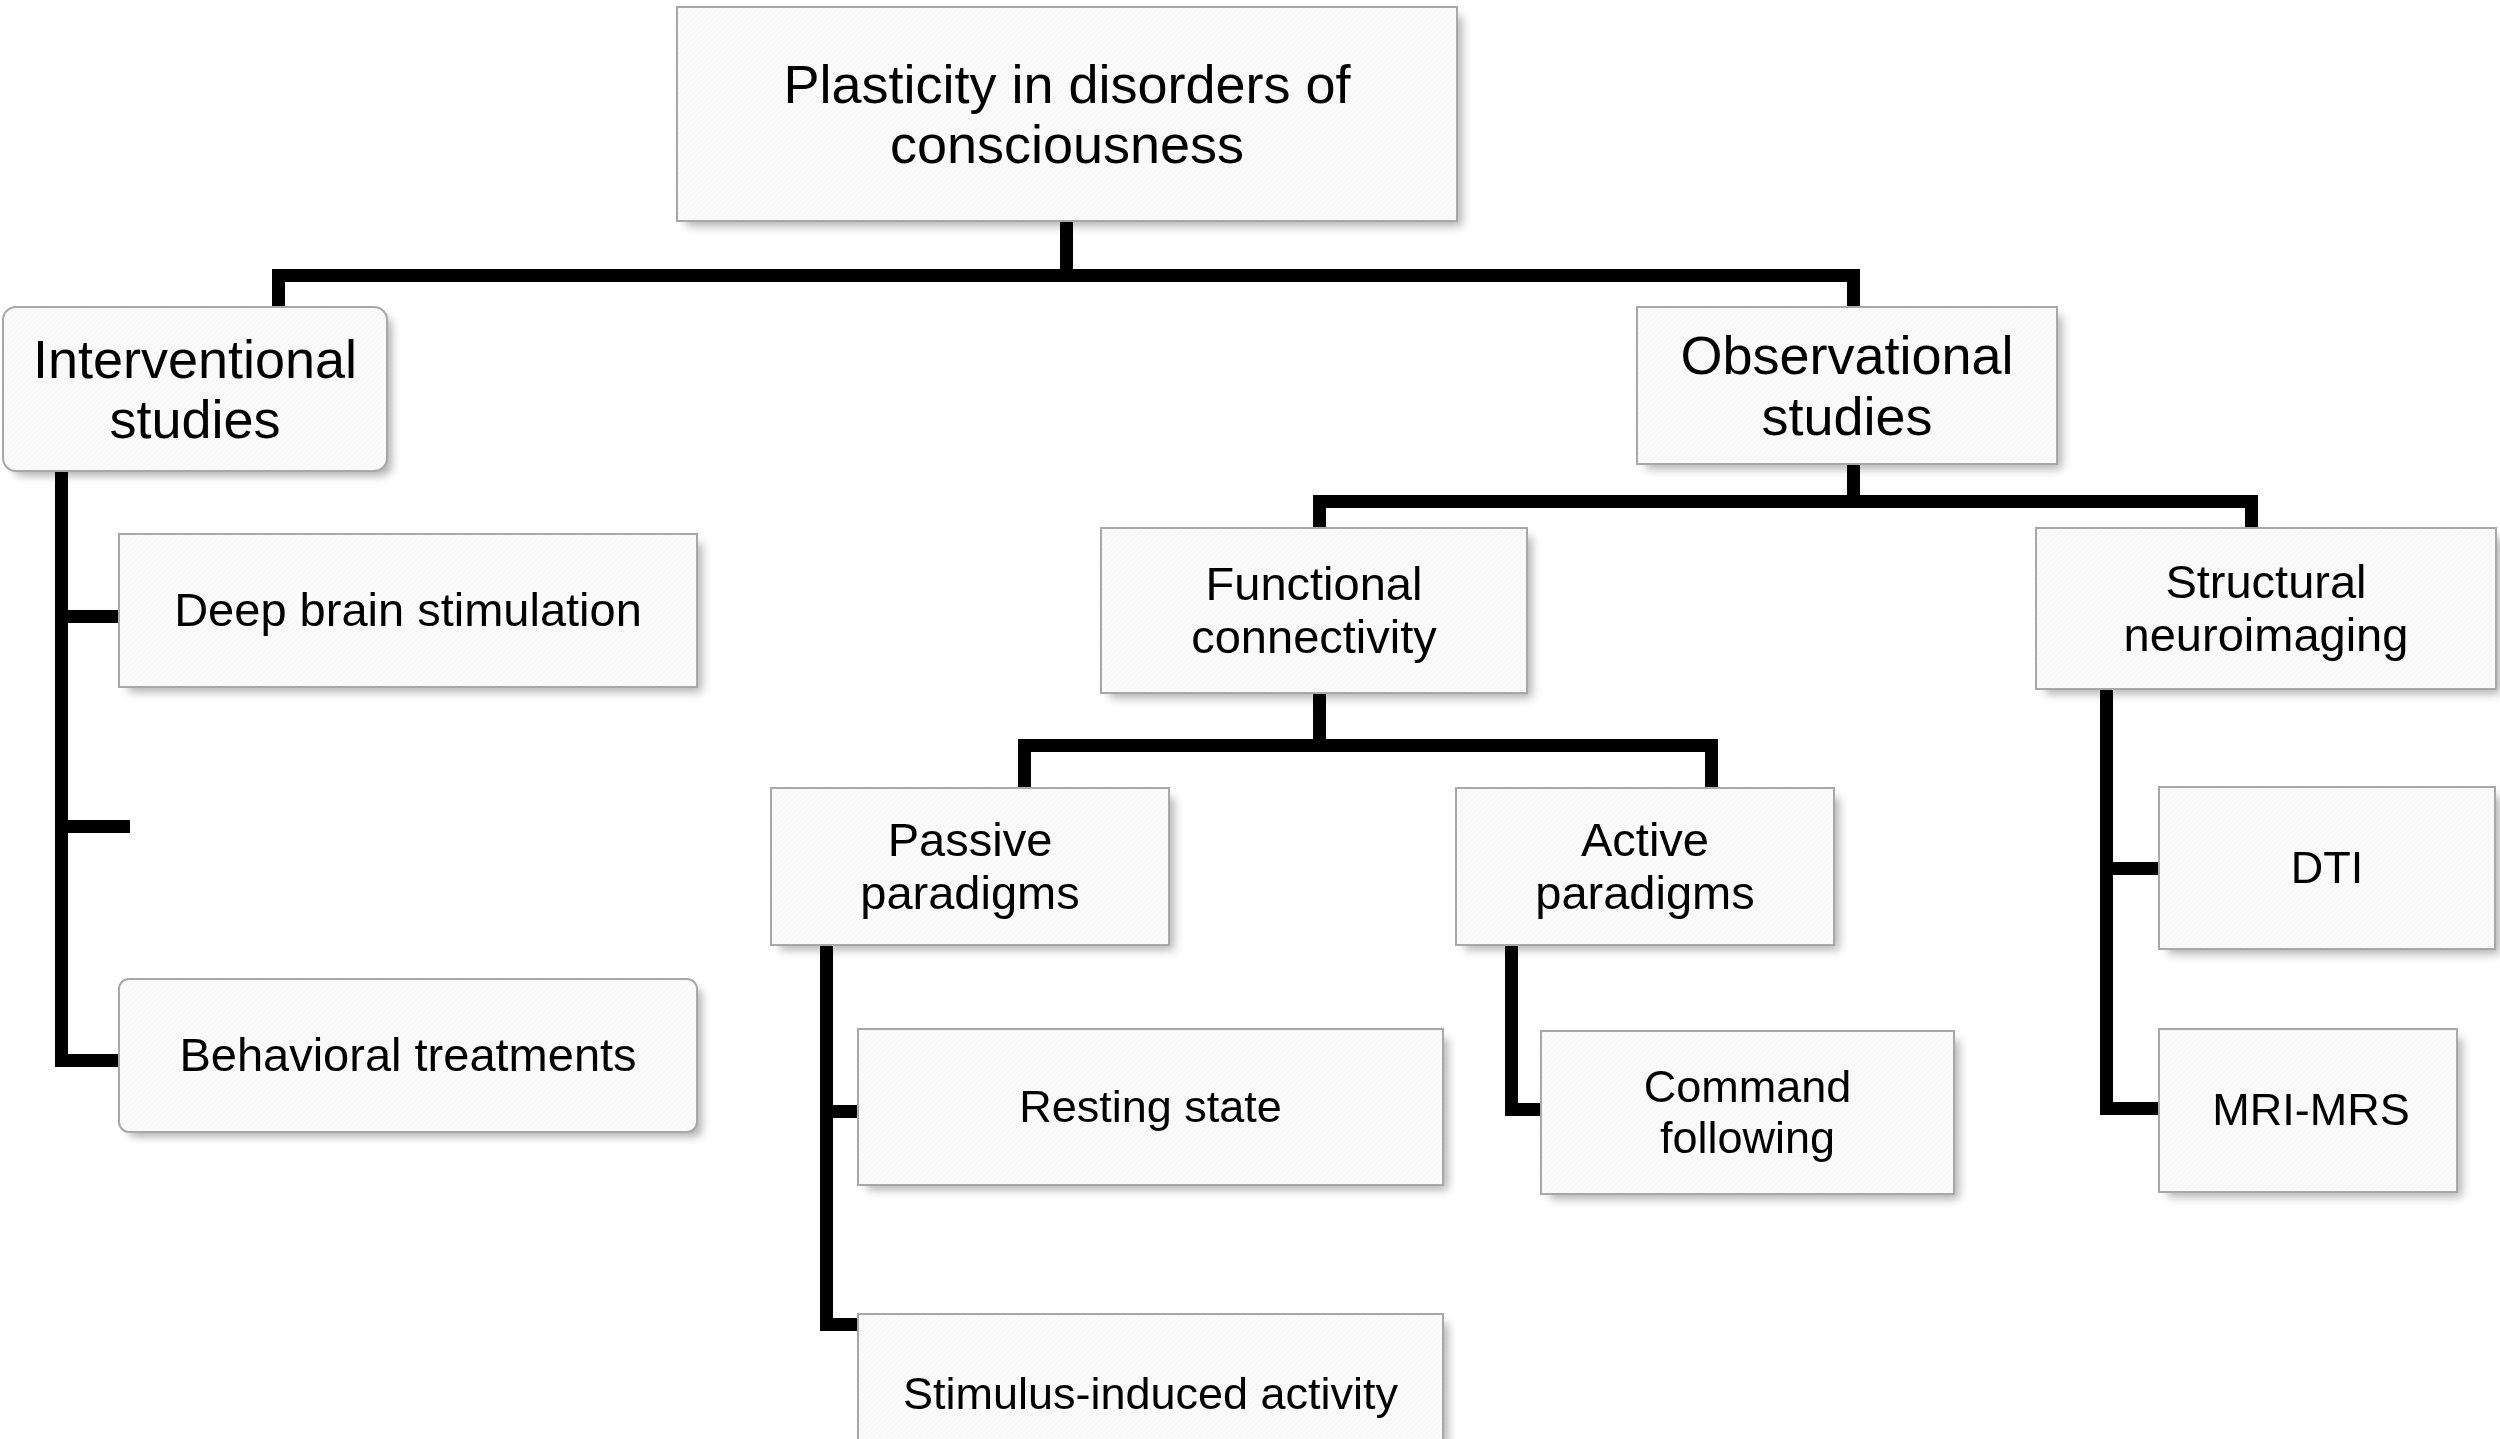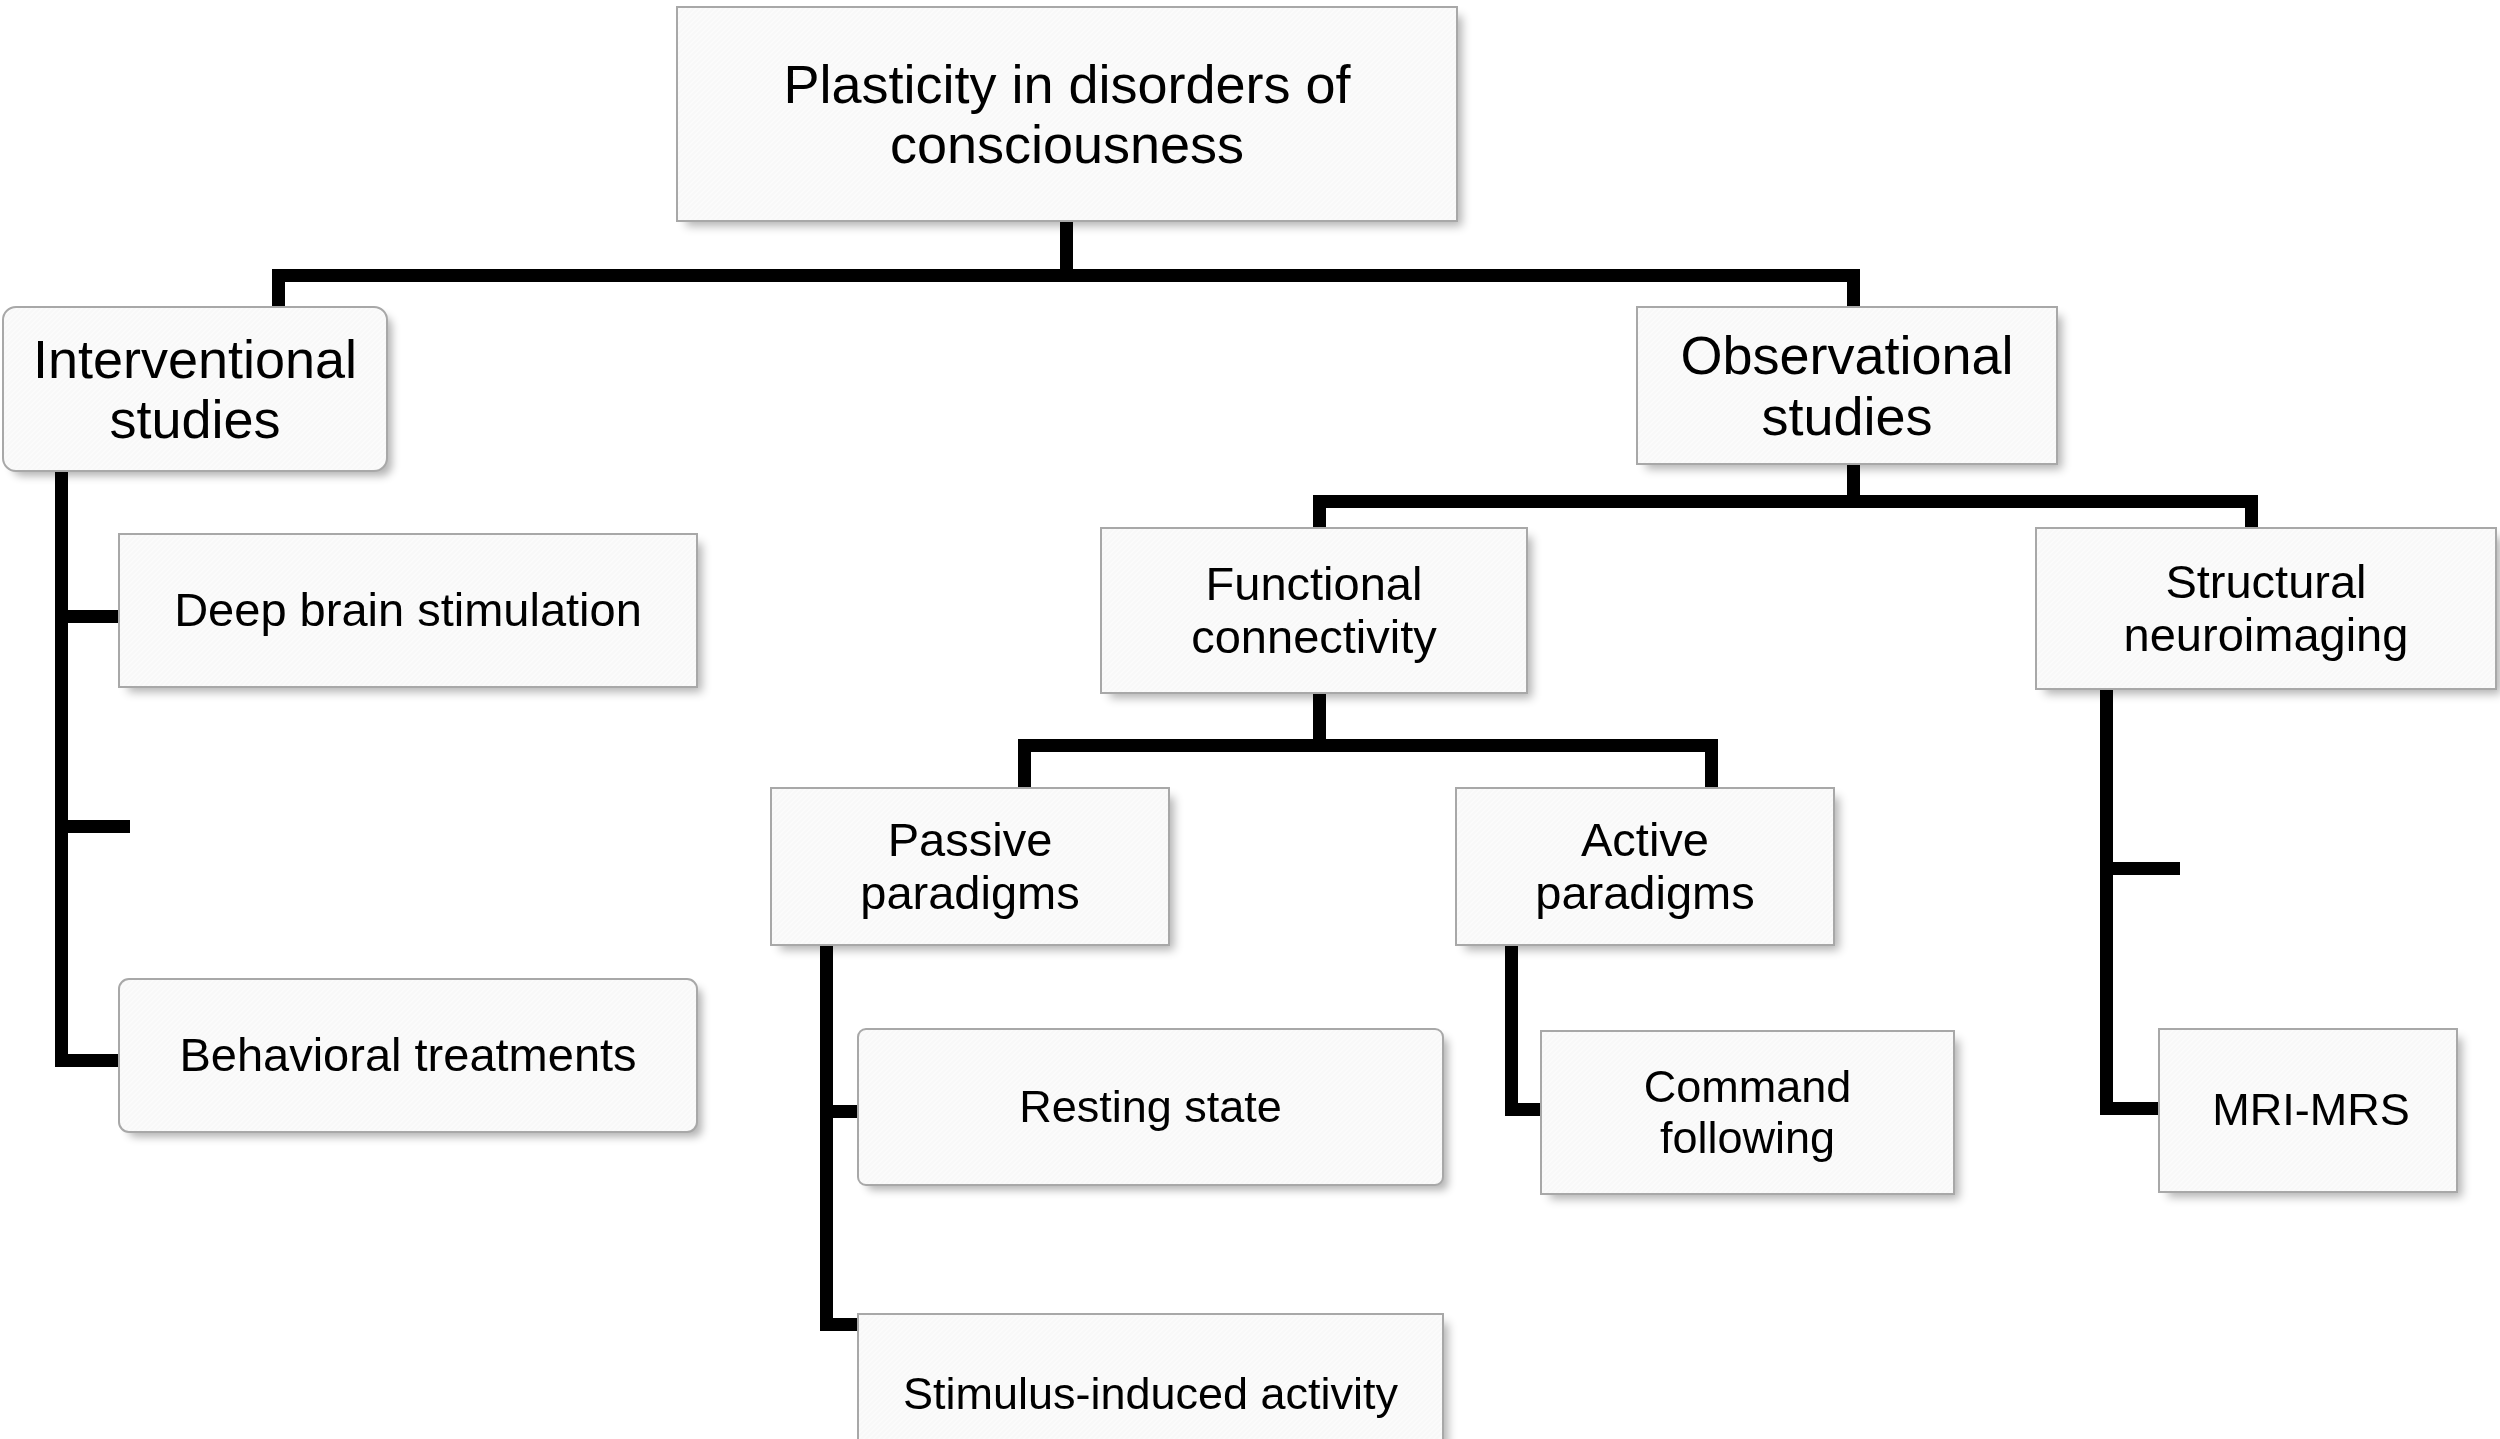--- a/index.html
+++ b/index.html
@@ -125,30 +125,33 @@
   </div>
 
   <div class="node t-lvl2" style="left:770px; top:787px; width:400px; height:159px;">
     <span>Passive paradigms</span>
   </div>
 
   <div class="node t-lvl2" style="left:1455px; top:787px; width:380px; height:159px;">
     <span>Active paradigms</span>
   </div>
 
-  <div class="node t-lvl3" style="left:857px; top:1028px; width:587px; height:158px;border-radius:9px;">
+  <div class="node t-lvl3" style="left:857px; top:1028px; width:587px; height:158px;">
     <span>Resting state</span>
   </div>
 
   <div class="node t-lvl3" style="left:857px; top:1313px; width:587px; height:163px;">
     <span>Stimulus-induced activity</span>
   </div>
 
   <div class="node t-lvl3" style="left:1540px; top:1030px; width:415px; height:165px;">
     <span>Command following</span>
   </div>
 
+  <div class="node t-lvl3" style="left:2158px; top:786px; width:338px; height:164px;">
+    <span>DTI</span>
+  </div>
 
   <div class="node t-lvl3" style="left:2158px; top:1028px; width:300px; height:165px;padding-left:16px;">
     <span>MRI-MRS</span>
   </div>
 
 </div>
 
 </body></html>

